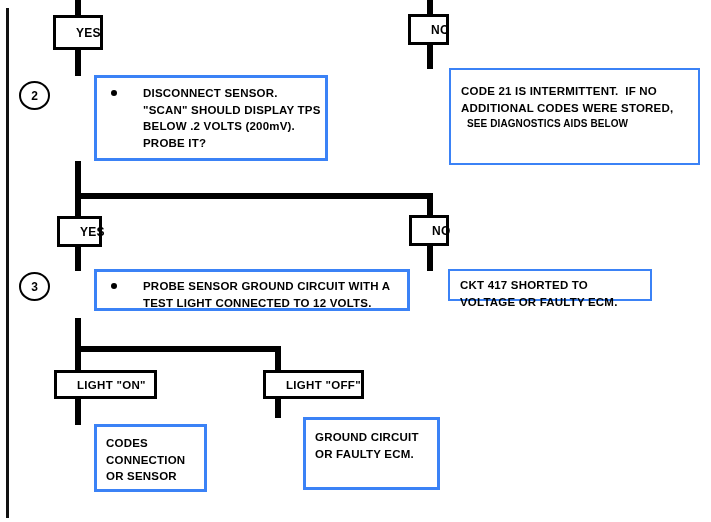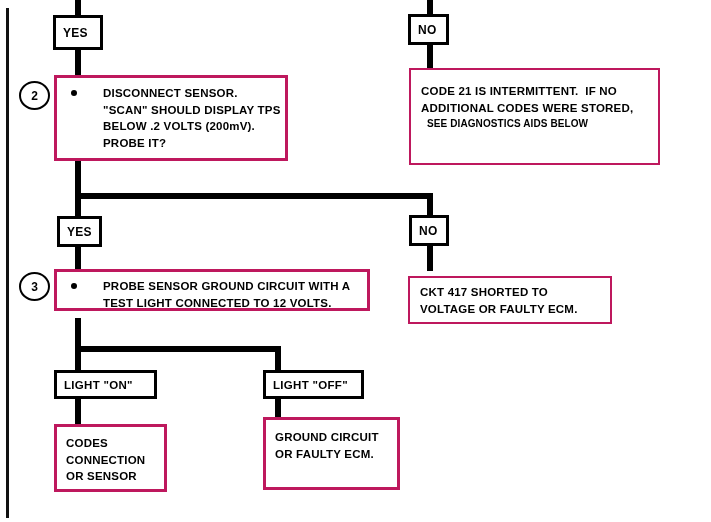--- a/index.html
+++ b/index.html
@@ -27,37 +27,38 @@
     background: #000000;
   }
   
   .decision-box {
     position: absolute;
     background: #ffffff;
     border: 3px solid #000000;
     box-sizing: border-box;
     display: flex;
     align-items: center;
-    padding-left: 7px;
+    padding-left: 20px;
     font-weight: bold;
     font-size: 12px;
     letter-spacing: 0.3px;
     color: #000000;
   }
   
   .step-box {
     position: absolute;
     background: #ffffff;
-    border: 3px solid #be185d;
+    border: 3px solid #3b82f6;
     box-sizing: border-box;
     color: #000000;
     font-weight: bold;
     font-size: 11.5px;
     line-height: 16.5px;
     letter-spacing: 0.2px;
+    margin-left: 40px;
   }
   .step-box.thin { border-width: 2px; }
   .box-inner {
     padding: 7px 8px 6px 9px;
   }
   .box-inner .line { white-space: pre; }
   .box-inner .line.sub {
     font-weight: bold;
     font-size: 10px;
     letter-spacing: 0.1px;
@@ -159,21 +160,21 @@
   </div>
 
   <div class="step-box bulleted" style="left:54px; top:269px; width:316px; height:42px;">
     <div class="box-inner" style="padding-top:6px;">
       <span class="bullet" style="top:11px;"></span>
       <div class="line">PROBE SENSOR GROUND CIRCUIT WITH A</div>
       <div class="line">TEST LIGHT CONNECTED TO 12 VOLTS.</div>
     </div>
   </div>
 
-  <div class="step-box thin" style="left:408px; top:276px; width:204px; height:48px;">
+  <div class="step-box thin" style="left:408px; top:269px; width:204px; height:32px;">
     <div class="box-inner" style="padding:6px 8px 6px 10px;">
       <div class="line">CKT 417 SHORTED TO</div>
       <div class="line">VOLTAGE OR FAULTY ECM.</div>
     </div>
   </div>
 
   <div class="conn" style="left:75px; top:318px; width:6px; height:55px;"></div>
   <div class="conn" style="left:75px; top:346px; width:206px; height:6px;"></div>
   <div class="conn" style="left:275px; top:346px; width:6px; height:27px;"></div>
 

